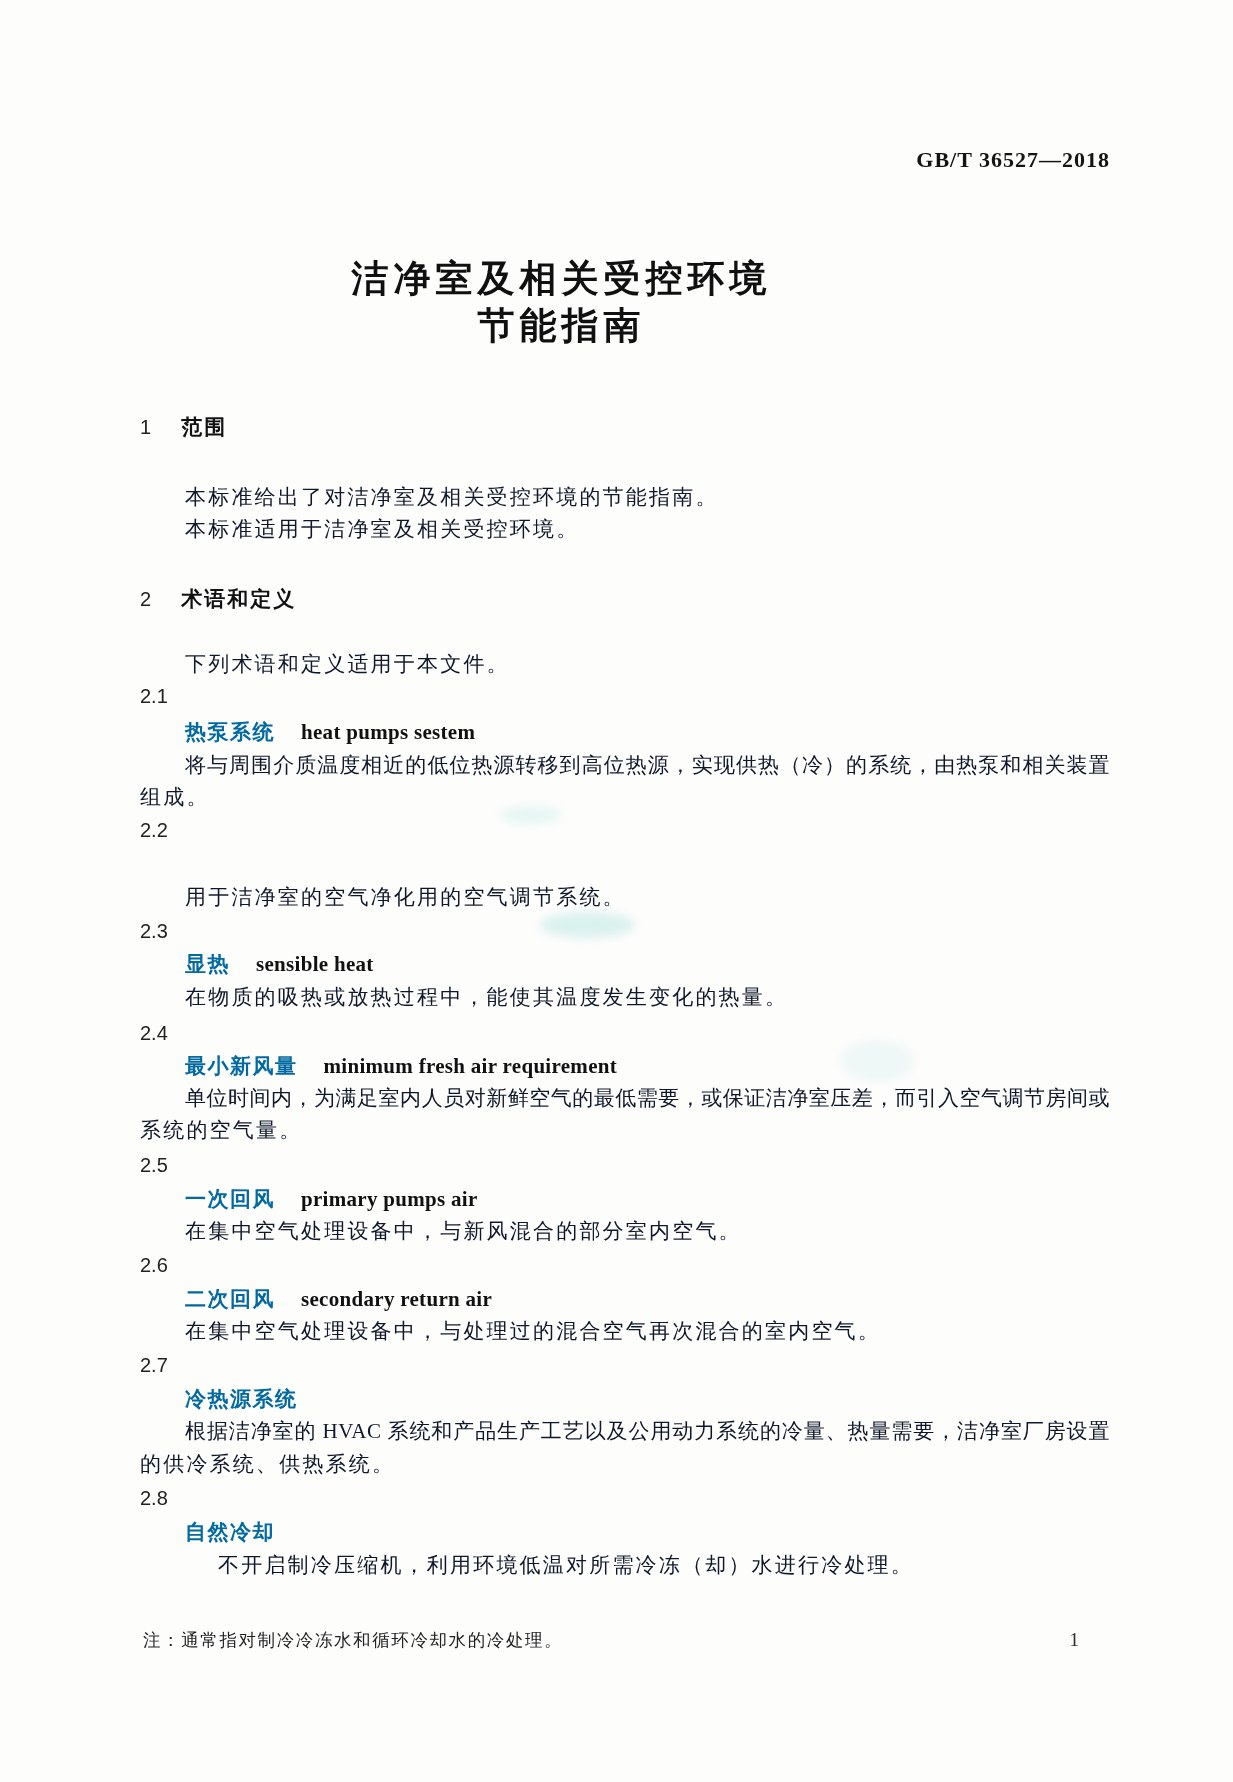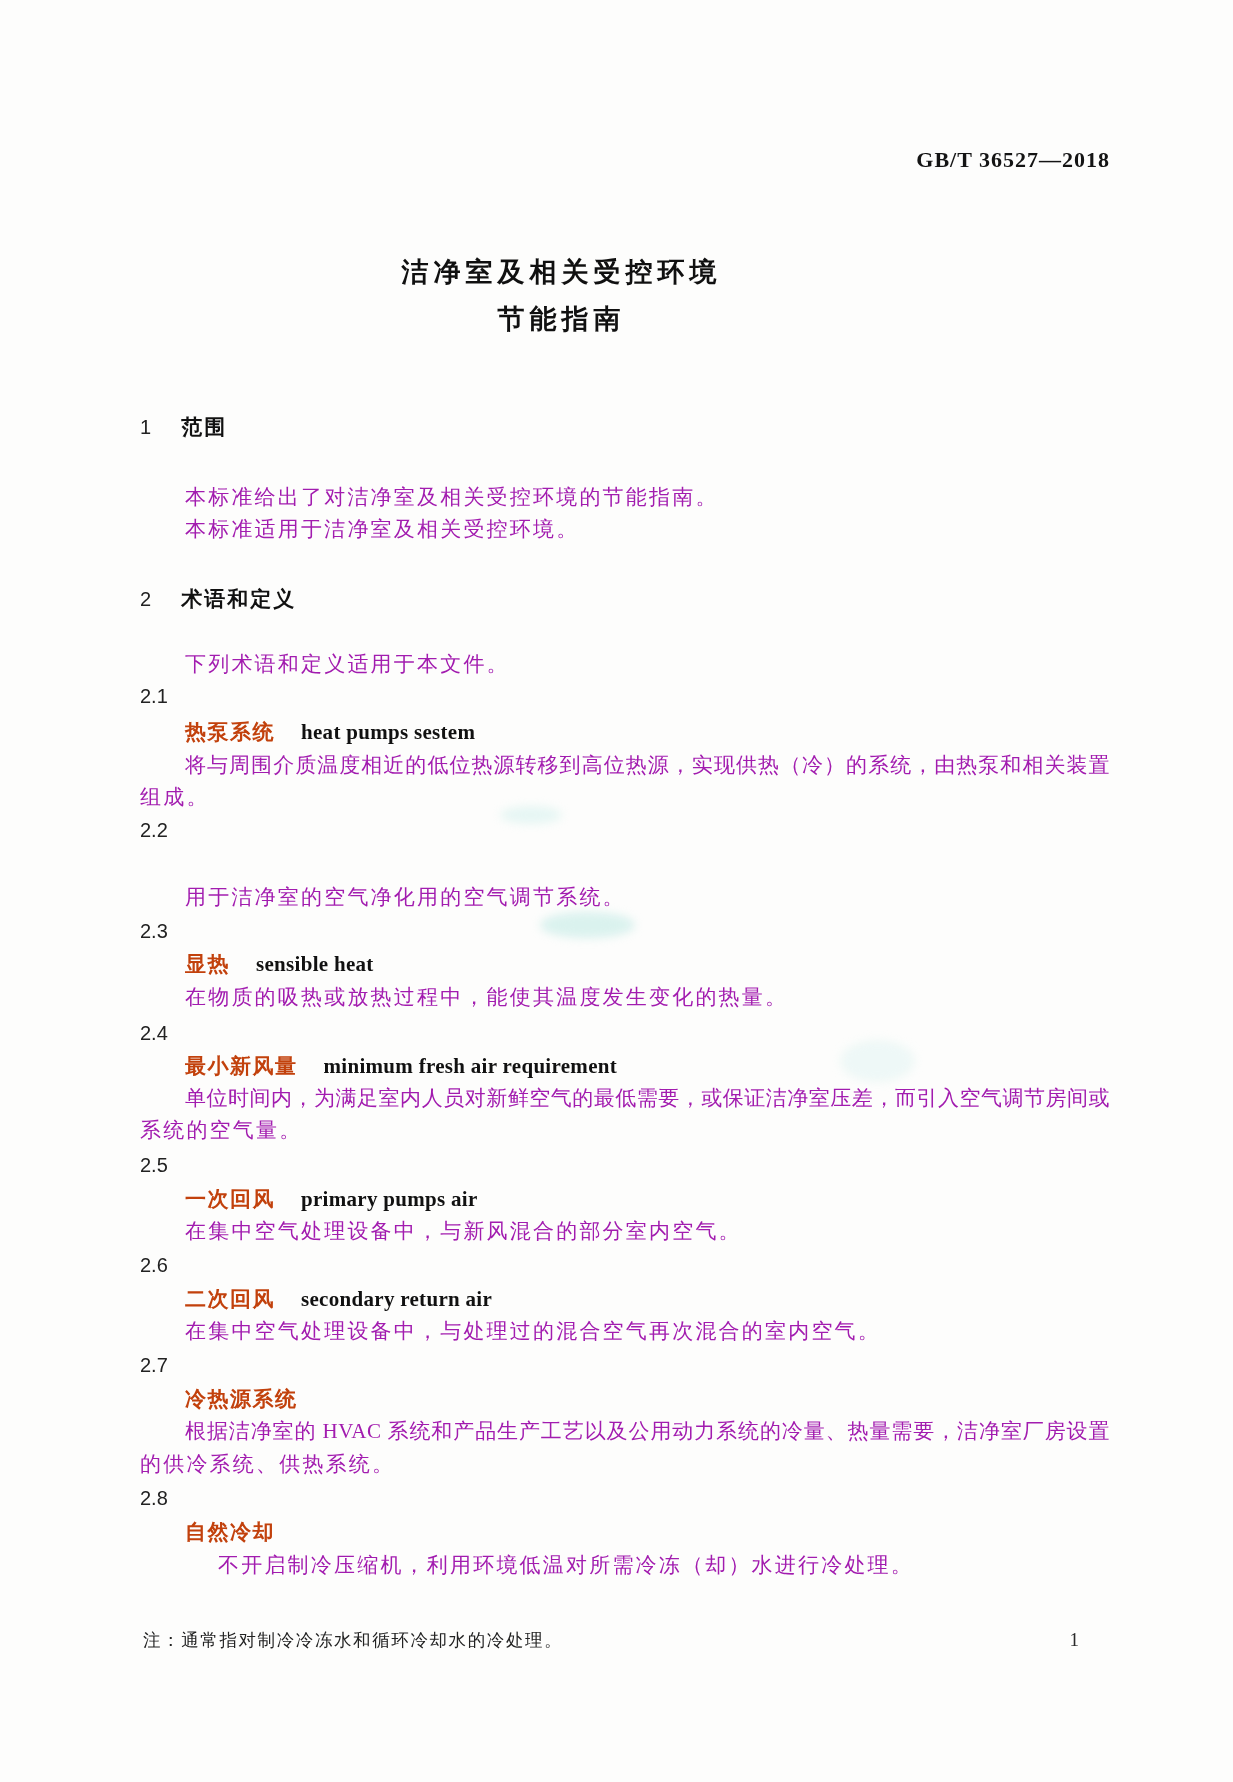--- a/index.html
+++ b/index.html
@@ -15,21 +15,21 @@
   .line {
     position: absolute;
     white-space: nowrap;
     line-height: 1.25;
   }
   
   .body-text {
     font-family: "Liberation Serif", "DejaVu Serif", serif;
     font-size: 21px;
     letter-spacing: 2.2px;
-    color: #a21caf;
+    color: #0f172a;
   }
   
   .just {
     white-space: normal;
     left: 185px;
     width: 925px;
     text-align: justify;
     text-align-last: justify;
     letter-spacing: 0.5px;
   }
@@ -52,21 +52,21 @@
     font-weight: bold;
     color: #111;
     margin-left: 30px;
     letter-spacing: 2px;
   }
   
   .term-head .zh {
     font-family: Liberation Mono, monospace;
     font-size: 21px;
     font-weight: bold;
-    color: #c2410c;
+    color: #0369a1;
     letter-spacing: 1.5px;
   }
   .term-head .en {
     font-family: "Liberation Serif", "DejaVu Serif", serif;
     font-size: 21px;
     font-weight: bold;
     color: #111;
     margin-left: 26px;
     letter-spacing: 0.3px;
   }
@@ -76,21 +76,21 @@
     font-weight: bold;
     letter-spacing: 1px;
     color: #141414;
     right: 123px;
   }
   .doc-title {
     left: 0;
     width: 1123px;
     text-align: center;
     font-family: "Liberation Sans", "DejaVu Sans", sans-serif;
-    font-size: 27px;
+    font-size: 37px;
     font-weight: bold;
     letter-spacing: 5px;
     color: #101010;
   }
   .note-text {
     font-family: "Liberation Serif", "DejaVu Serif", serif;
     font-size: 17.5px;
     letter-spacing: 1.6px;
     color: #222;
     left: 143px;

